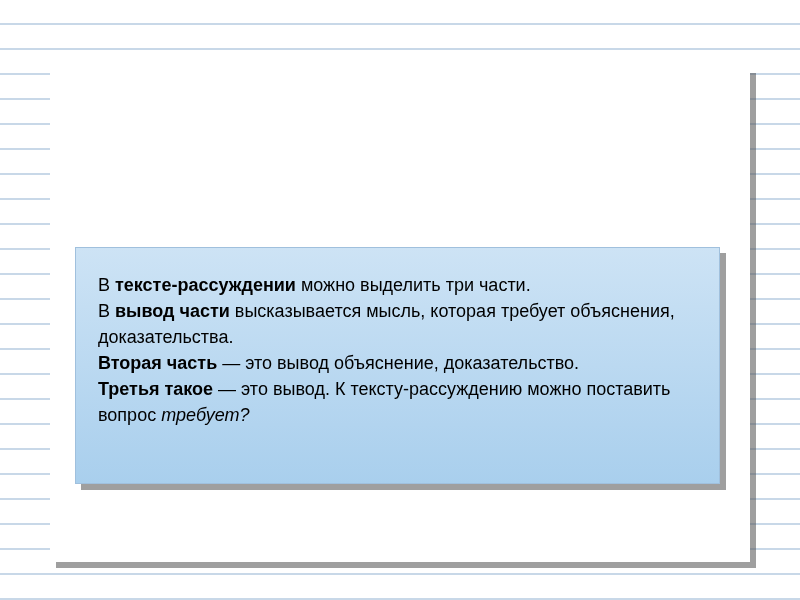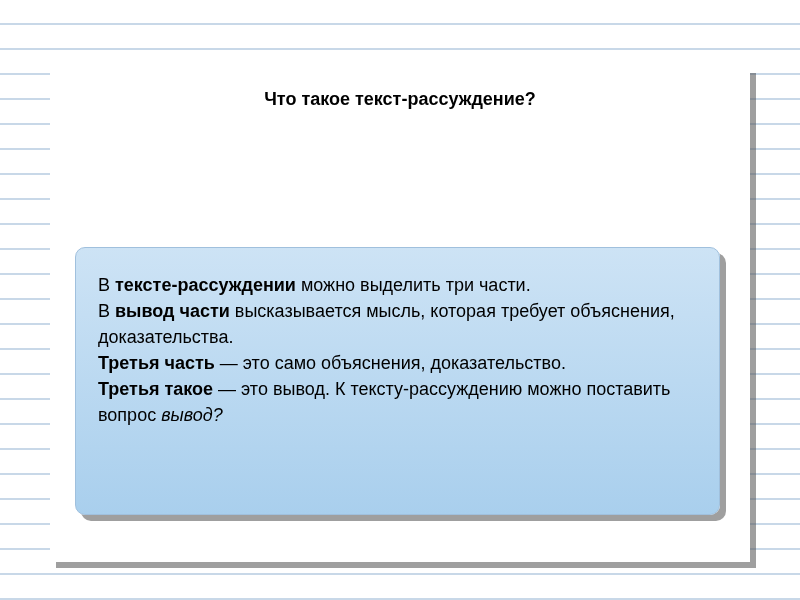--- a/index.html
+++ b/index.html
@@ -46,24 +46,24 @@
       text-align: center;
       font-size: 18px;
       font-weight: bold;
       color: #000000;
     }
     .content-box {
       position: absolute;
       top: 180px;
       left: 25px;
       width: 645px;
-      height: 268px;
+      height: 237px;
       background: linear-gradient(to bottom, #cde3f5 0%, #a9cfed 100%);
       border: 1px solid #a0c0dd;
-      border-radius: 10px;
+      border-radius: 0;
       box-shadow: 6px 6px 0px rgba(80, 80, 80, 0.55);
       padding: 24px 22px;
     }
     .content-text {
       font-size: 18px;
       line-height: 1.45;
       color: #000000;
     }
     .b {
       font-weight: bold;
@@ -71,26 +71,25 @@
     .i {
       font-style: italic;
     }
   </style>
 </head>
 <body>
 
 <div class="lined-bg"></div>
 
 <div class="slide-frame">
-  <div class="heading">Что такое текст-рассуждение?</div>
 
   <div class="content-box">
     <div class="content-text">
       <span>В </span><span class="b">тексте-рассуждении</span><span> можно выделить три части.</span>
       <br>
       <span>В </span><span class="b">вывод части</span><span> высказывается мысль, которая требует объяснения, доказательства.</span>
       <br>
-      <span class="b">Третья часть</span><span> — это само объяснения, доказательство.</span>
+      <span class="b">Вторая часть</span><span> — это вывод объяснение, доказательство.</span>
       <br>
-      <span class="b">Третья такое</span><span> — это вывод. К тексту-рассуждению можно поставить вопрос </span><span class="i">вывод?</span>
+      <span class="b">Третья такое</span><span> — это вывод. К тексту-рассуждению можно поставить вопрос </span><span class="i">требует?</span>
     </div>
   </div>
 </div>
 
 </body></html>

